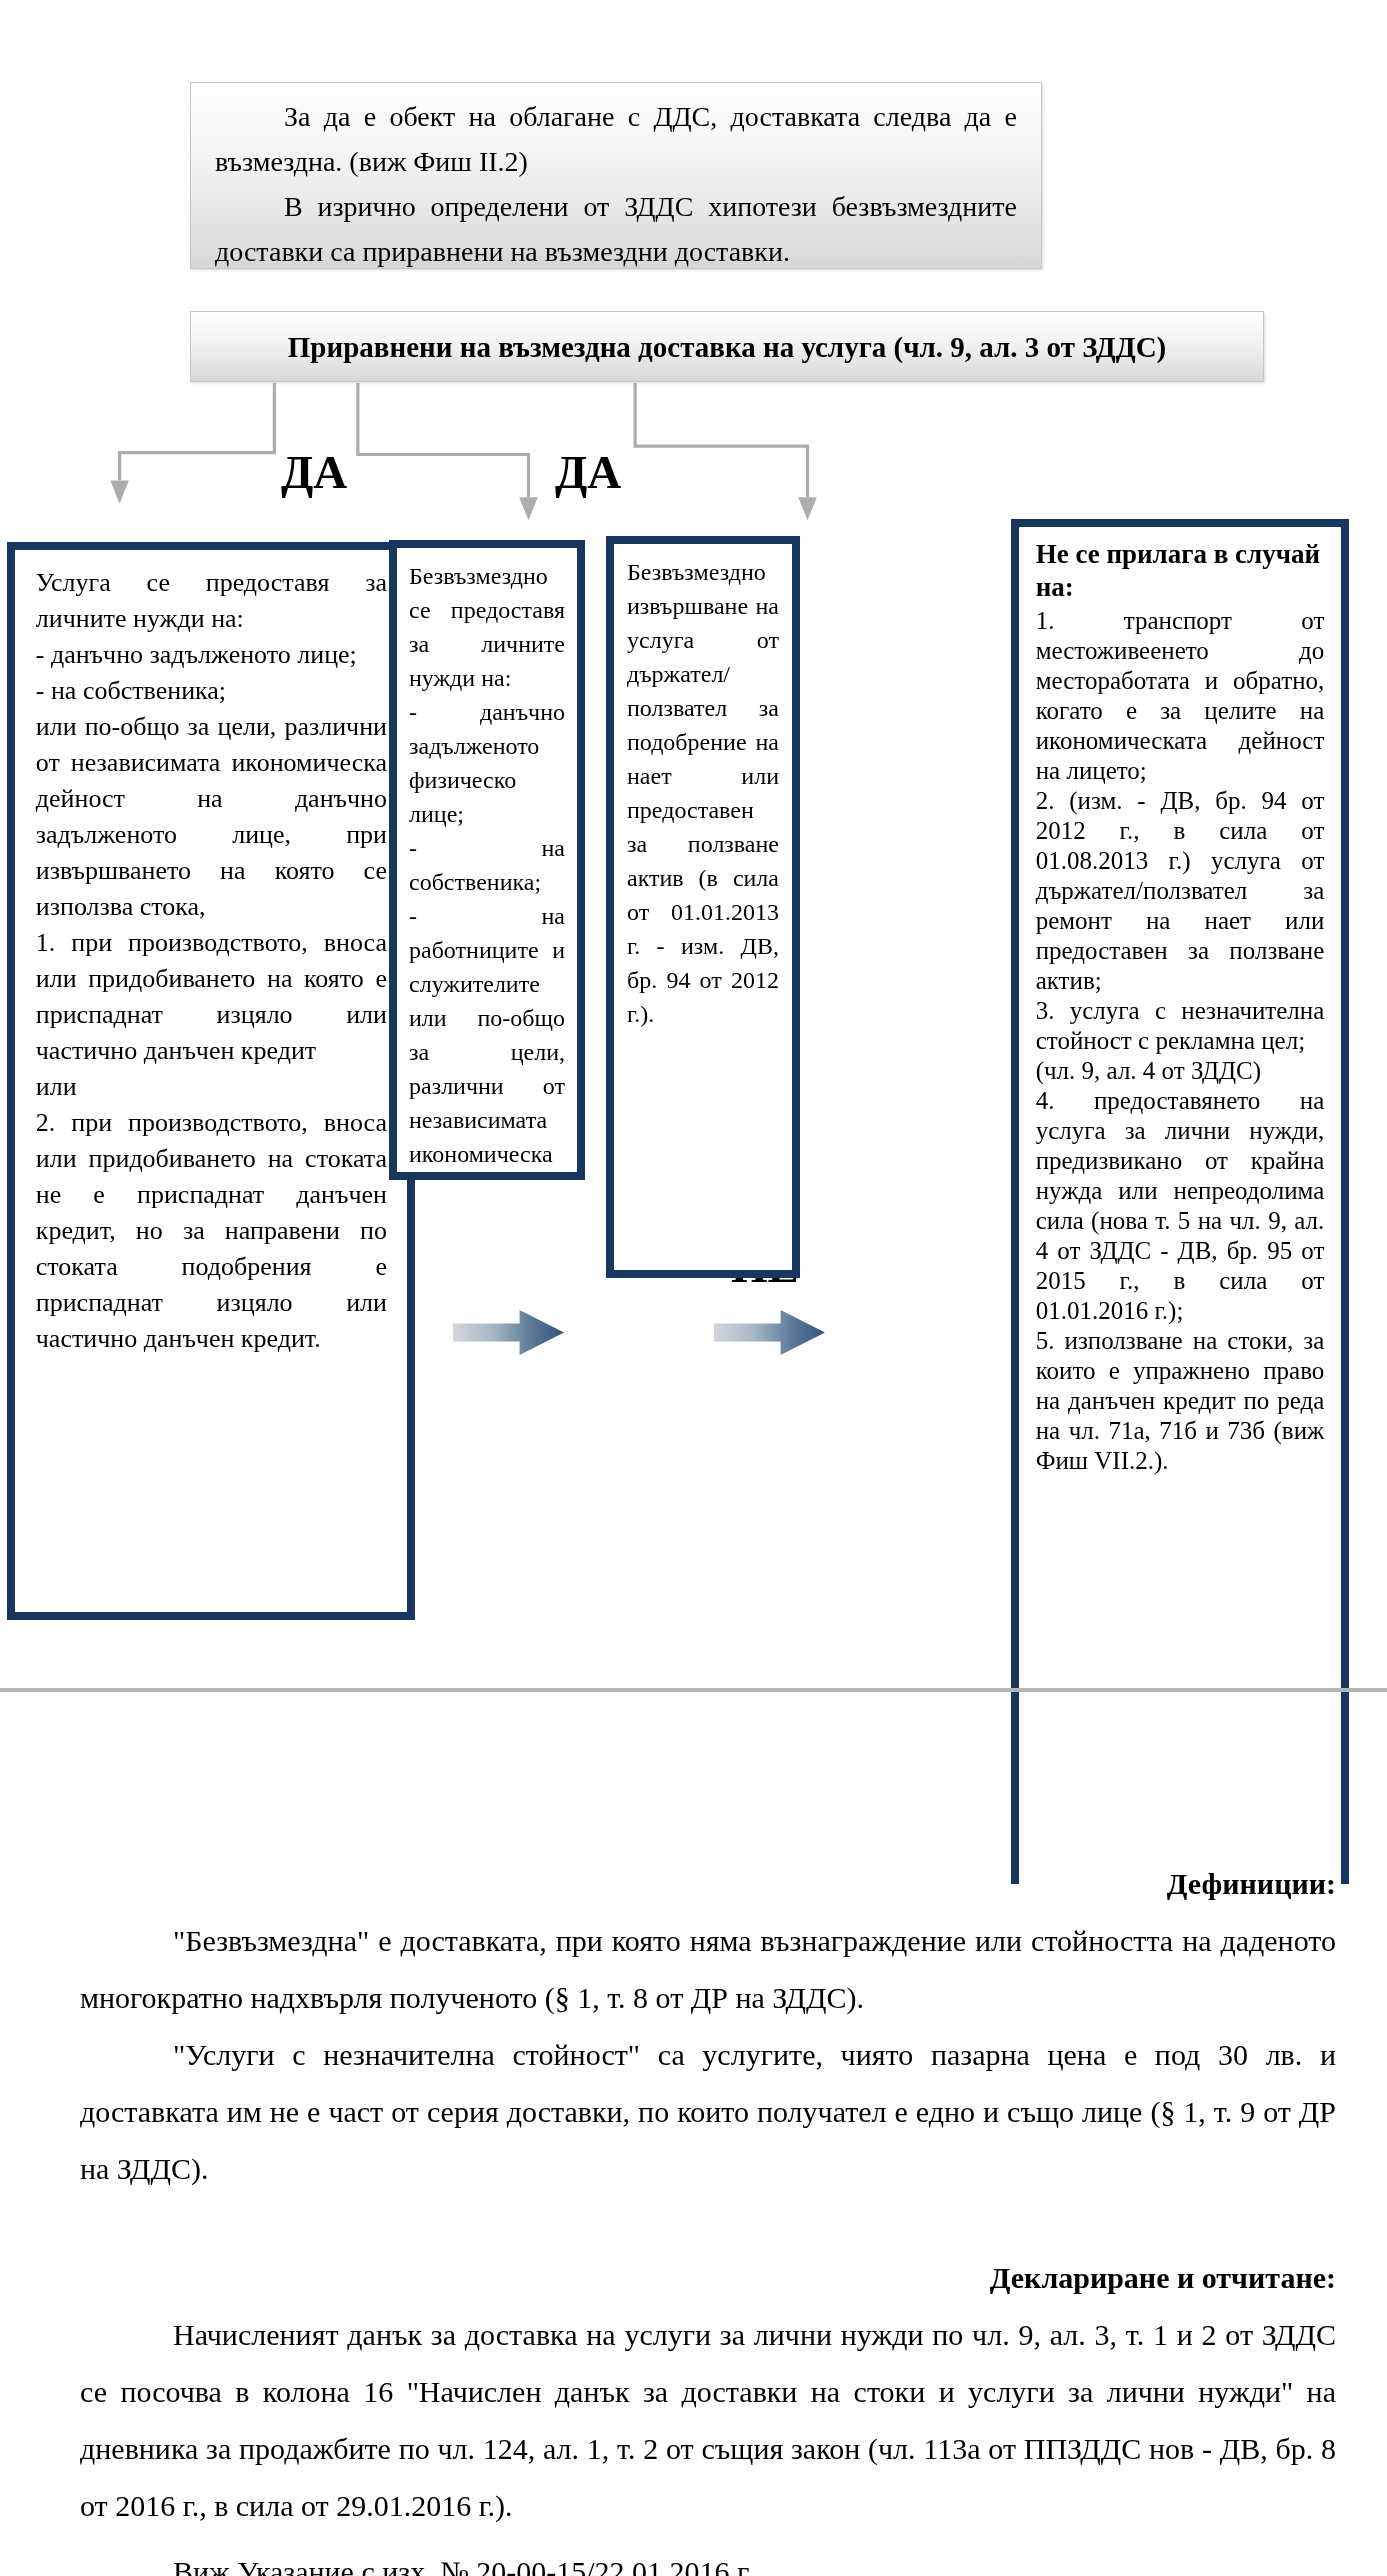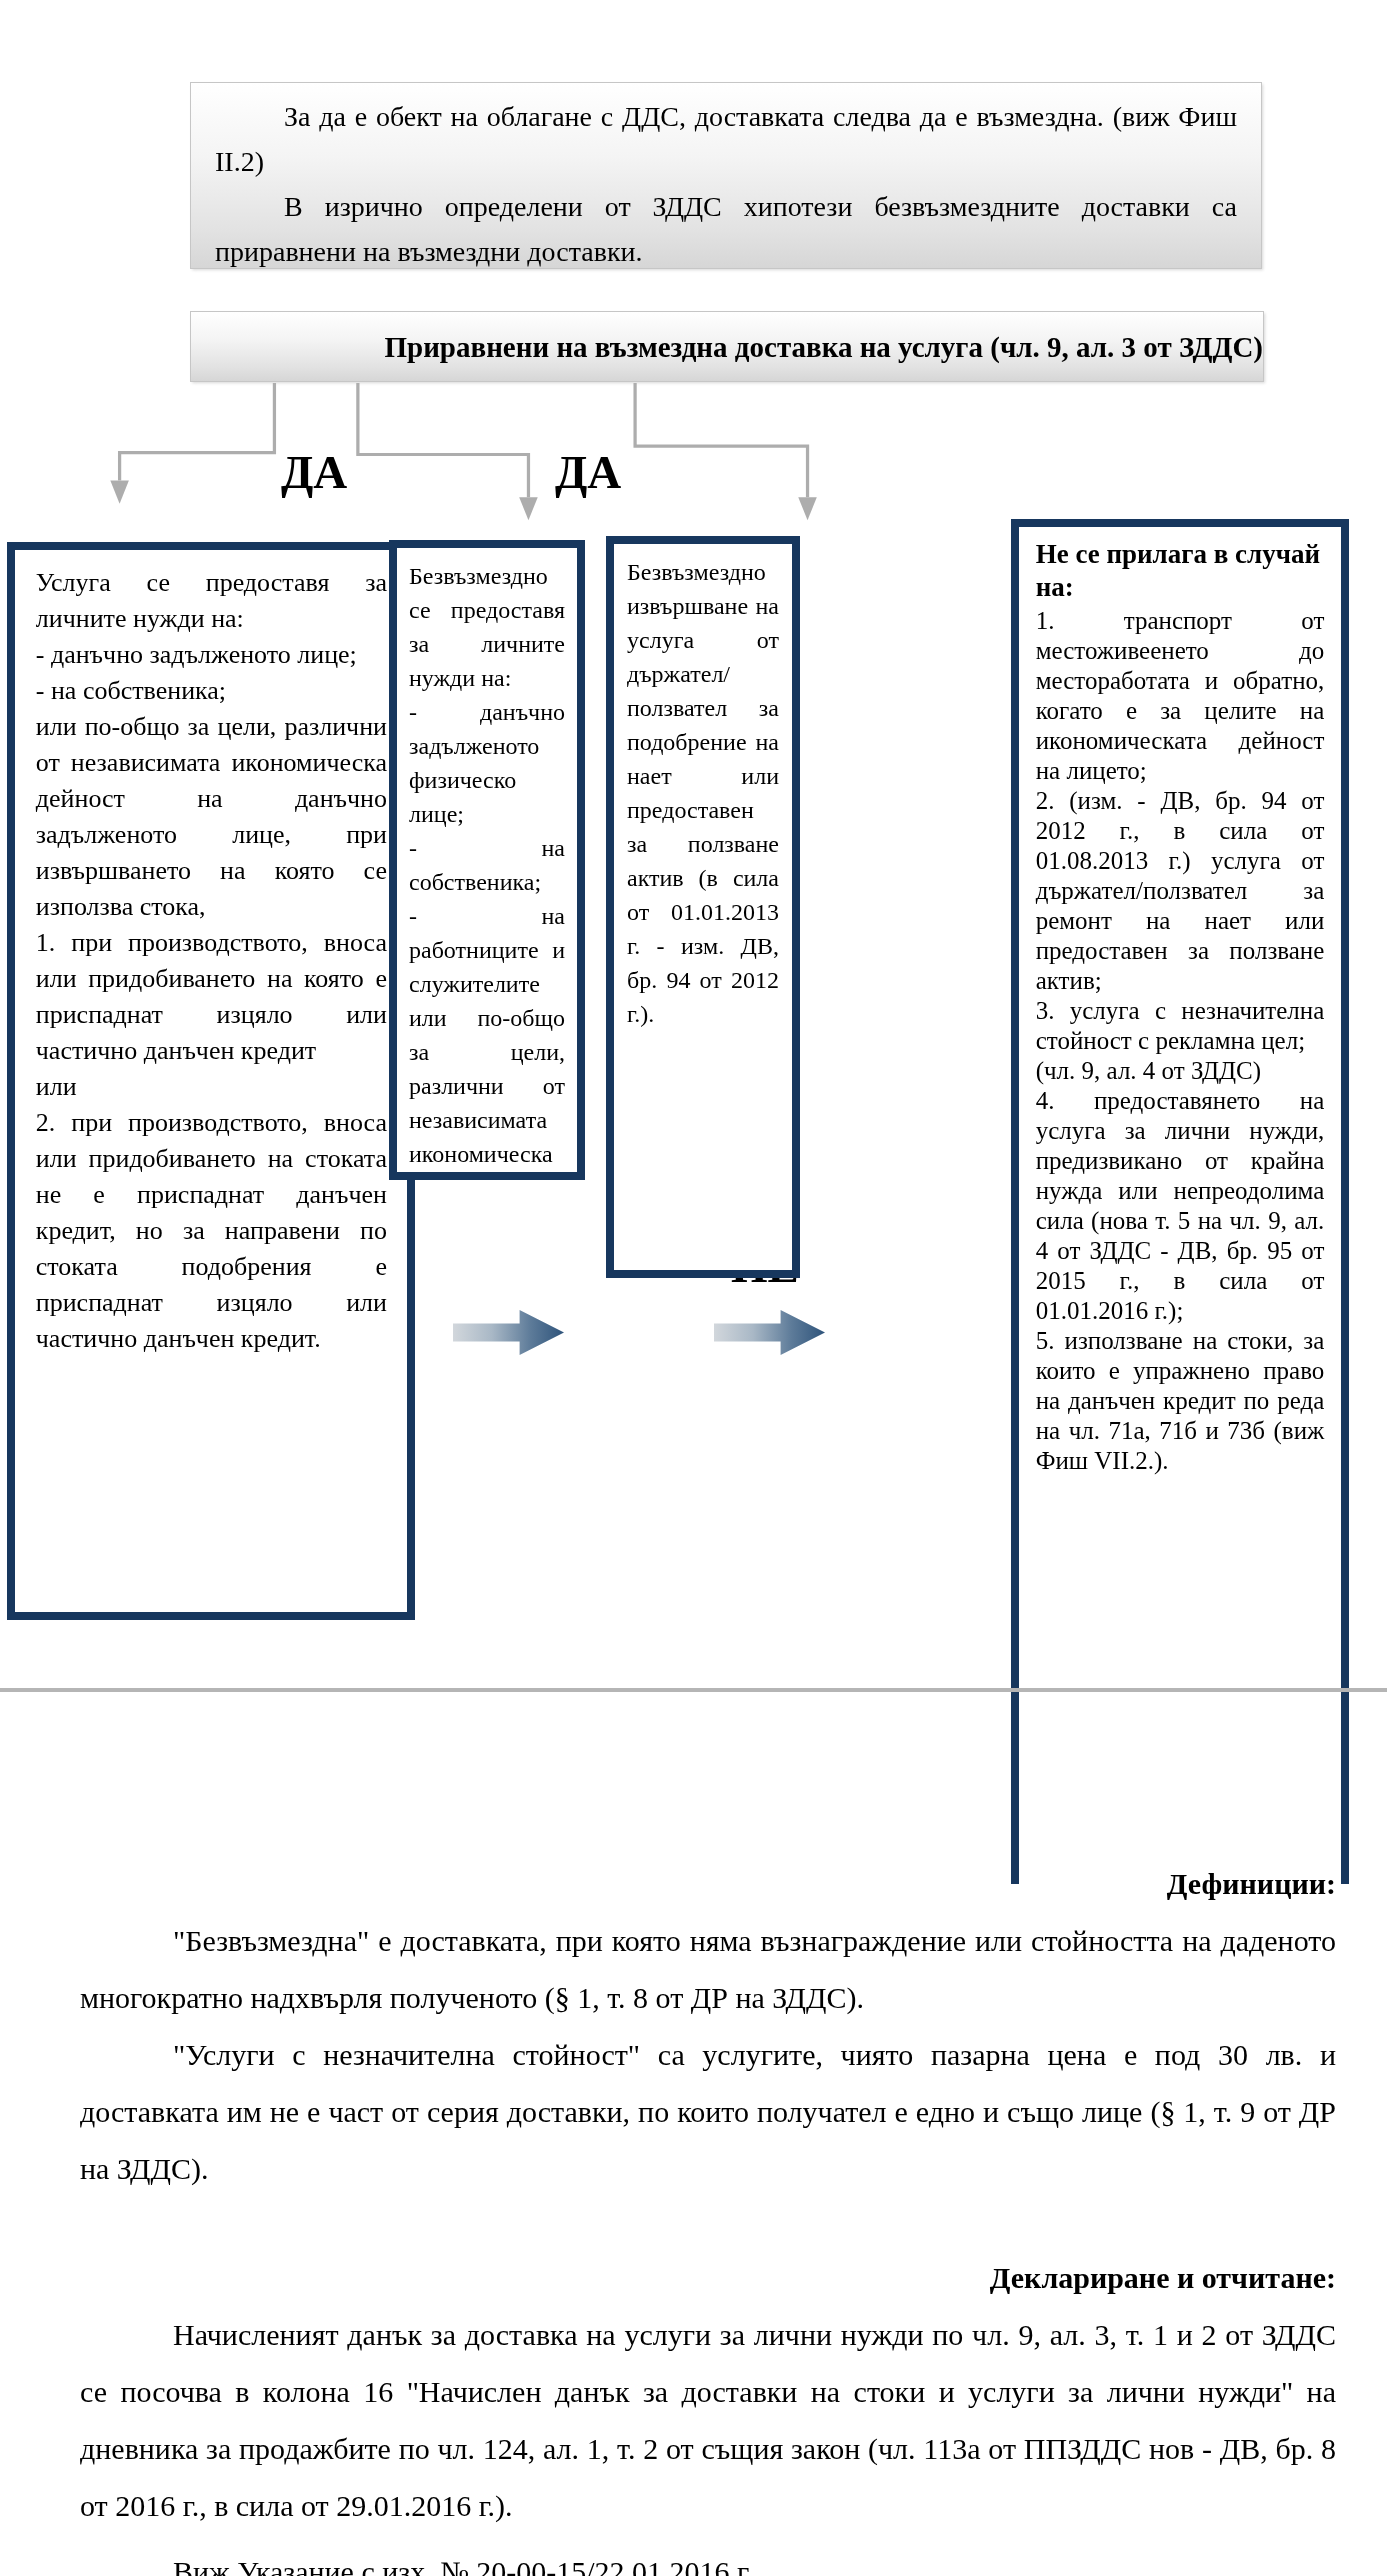--- a/index.html
+++ b/index.html
@@ -6,25 +6,25 @@
   .page {
     position:relative; width:1387px; height:2576px; background:#ffffff;
     font-family:"Liberation Serif", serif; color:#000; overflow:hidden;
   }
   .graybox {
     position:absolute; box-sizing:border-box;
     background:linear-gradient(180deg,#ffffff 0%,#f4f4f4 40%,#e2e2e2 80%,#d6d6d6 100%);
     border:0.9px solid #c6c6c6;
     box-shadow:1.9px 1.9px 2.8px rgba(0,0,0,0.15);
   }
-  .intro-box { left:190px; top:82px; width:1072px; height:187px; padding:11px 24px 0 24px;
+  .intro-box { left:190px; top:82px; width:852px; height:187px; padding:11px 24px 0 24px;
     font-size:28px; line-height:45px; }
   .intro-box p { margin:0; text-indent:69px; text-align:justify; }
   .header-box { left:190px; top:311px; width:1074px; height:71px; }
-  .header-box .hb-title { display:block; width:100%; text-align:right; font-weight:bold;
+  .header-box .hb-title { display:block; width:100%; text-align:center; font-weight:bold;
     font-size:29px; line-height:70px; }
   .connector-svg { position:absolute; left:0; top:0; width:1387px; height:2576px; pointer-events:none; }
   .branch-label { position:absolute; font-weight:bold; font-size:47px; line-height:37px; }
   .yes1 { left:281px; top:454px; }
   .yes2 { left:555px; top:454px; }
   .no-label { left:714px; top:1248px; width:102px; text-align:center; }
   .navybox { position:absolute; box-sizing:border-box; background:#ffffff;
     border:8.3px solid #17375e; overflow:hidden; text-align:justify; }
   .navybox p { margin:0; }
   .box1 { left:7.4px;    top:542px; width:408px; height:1078px; padding:15px 20.4px; font-size:26px; line-height:36px; }

